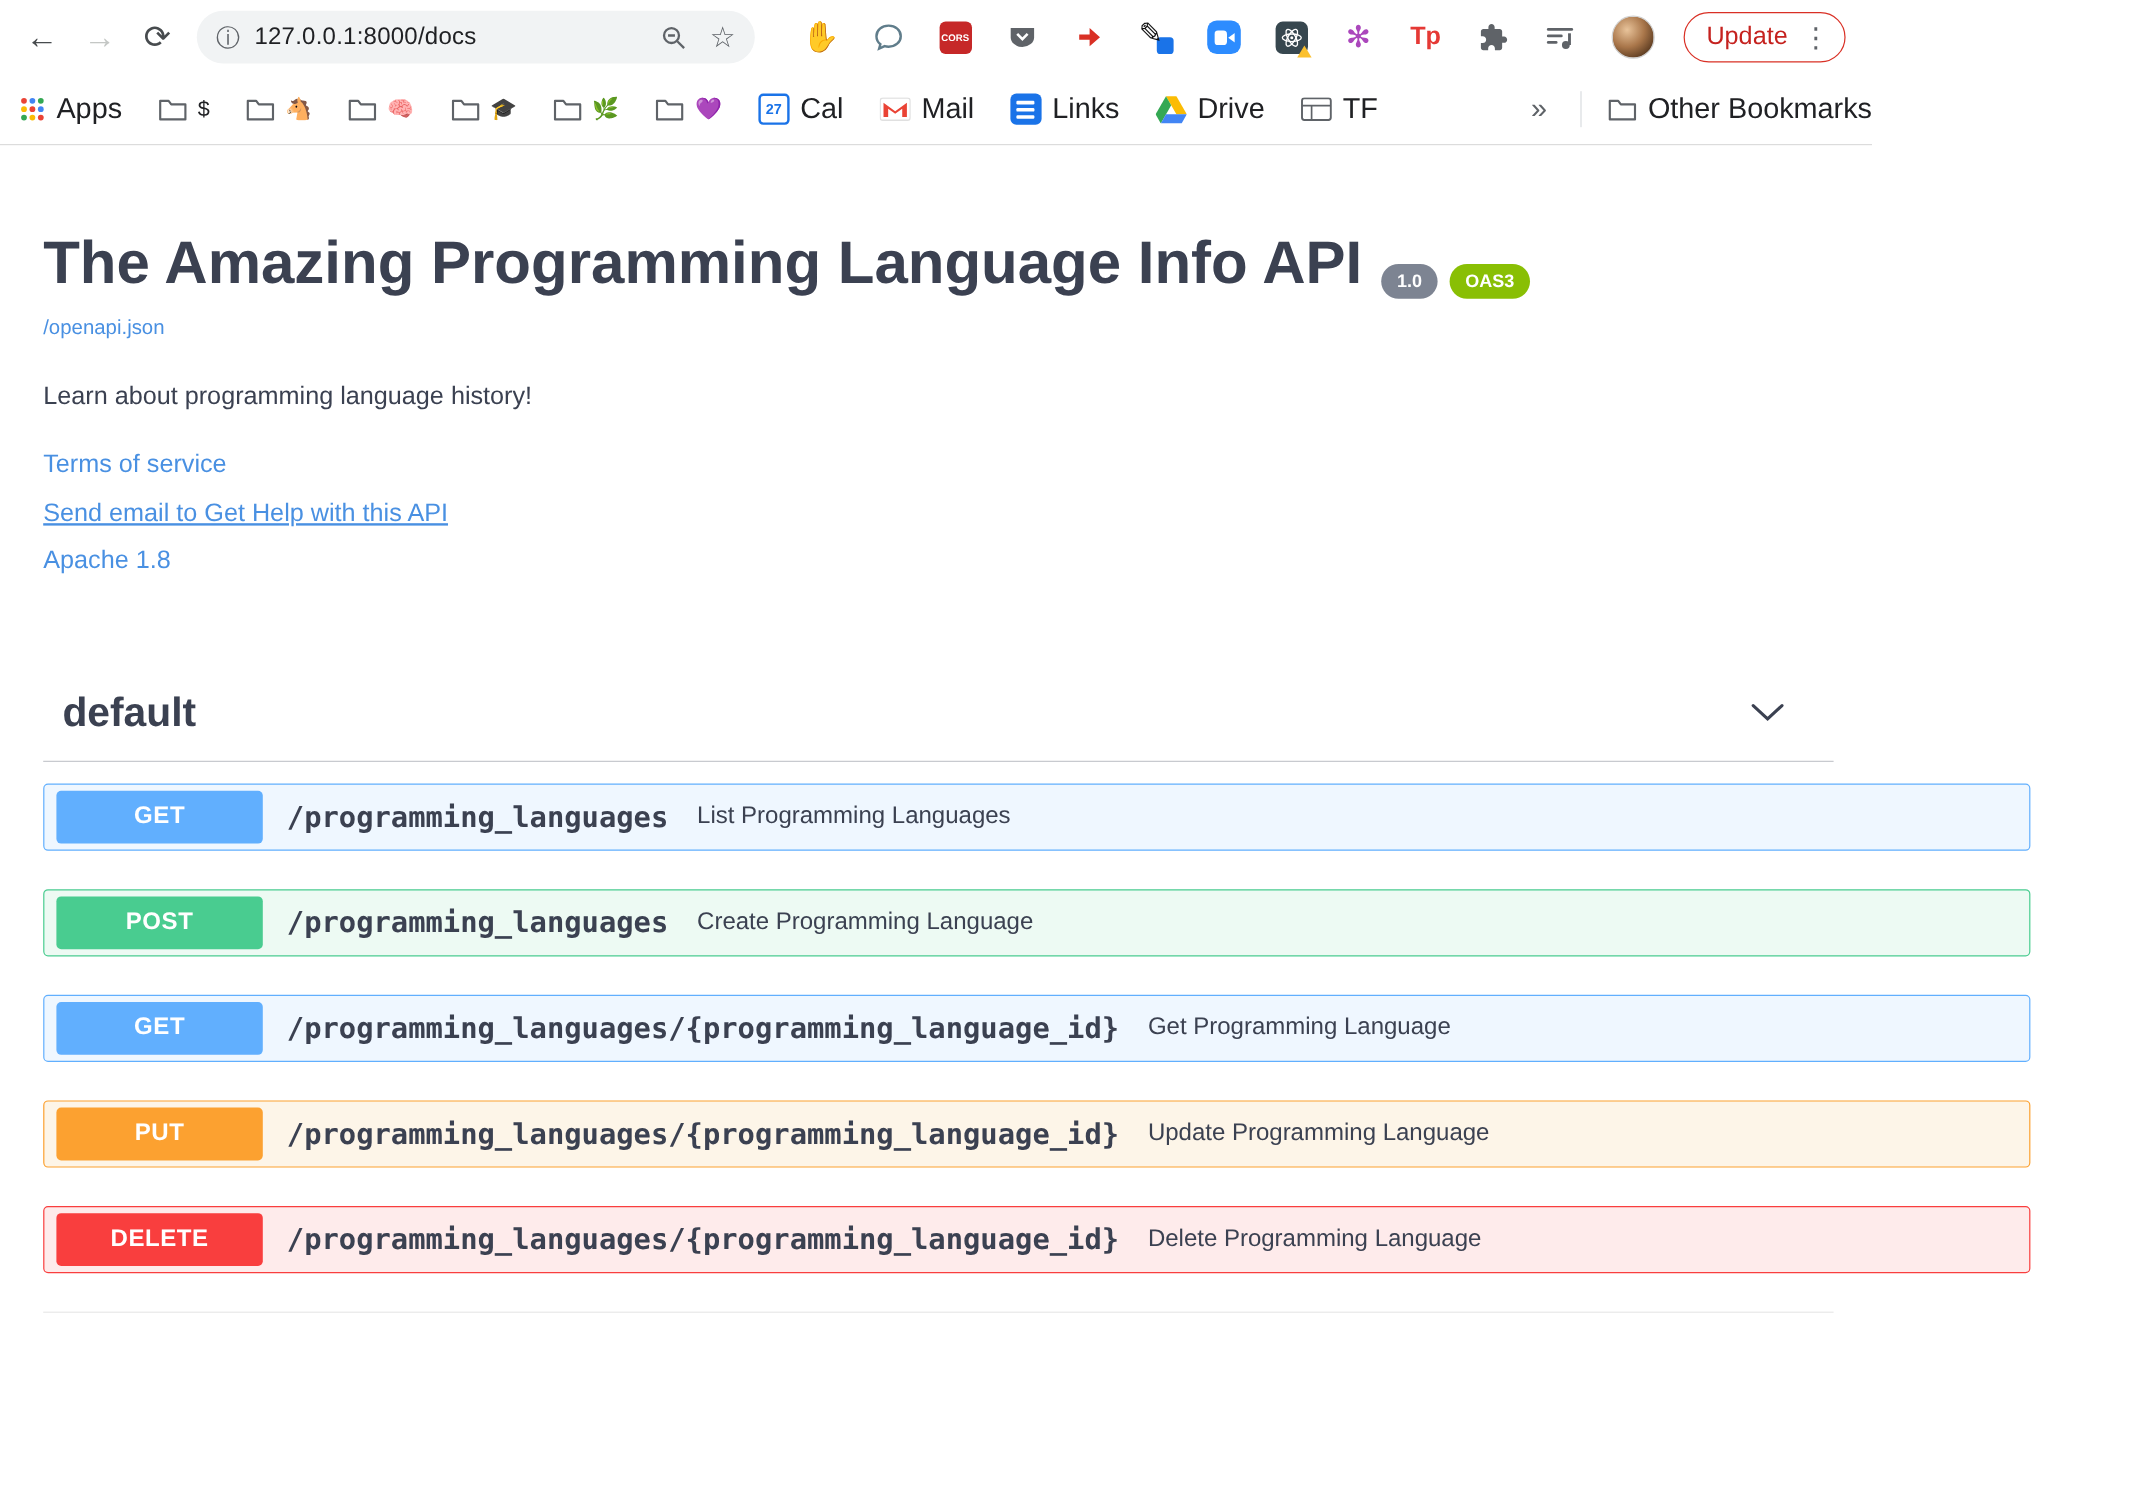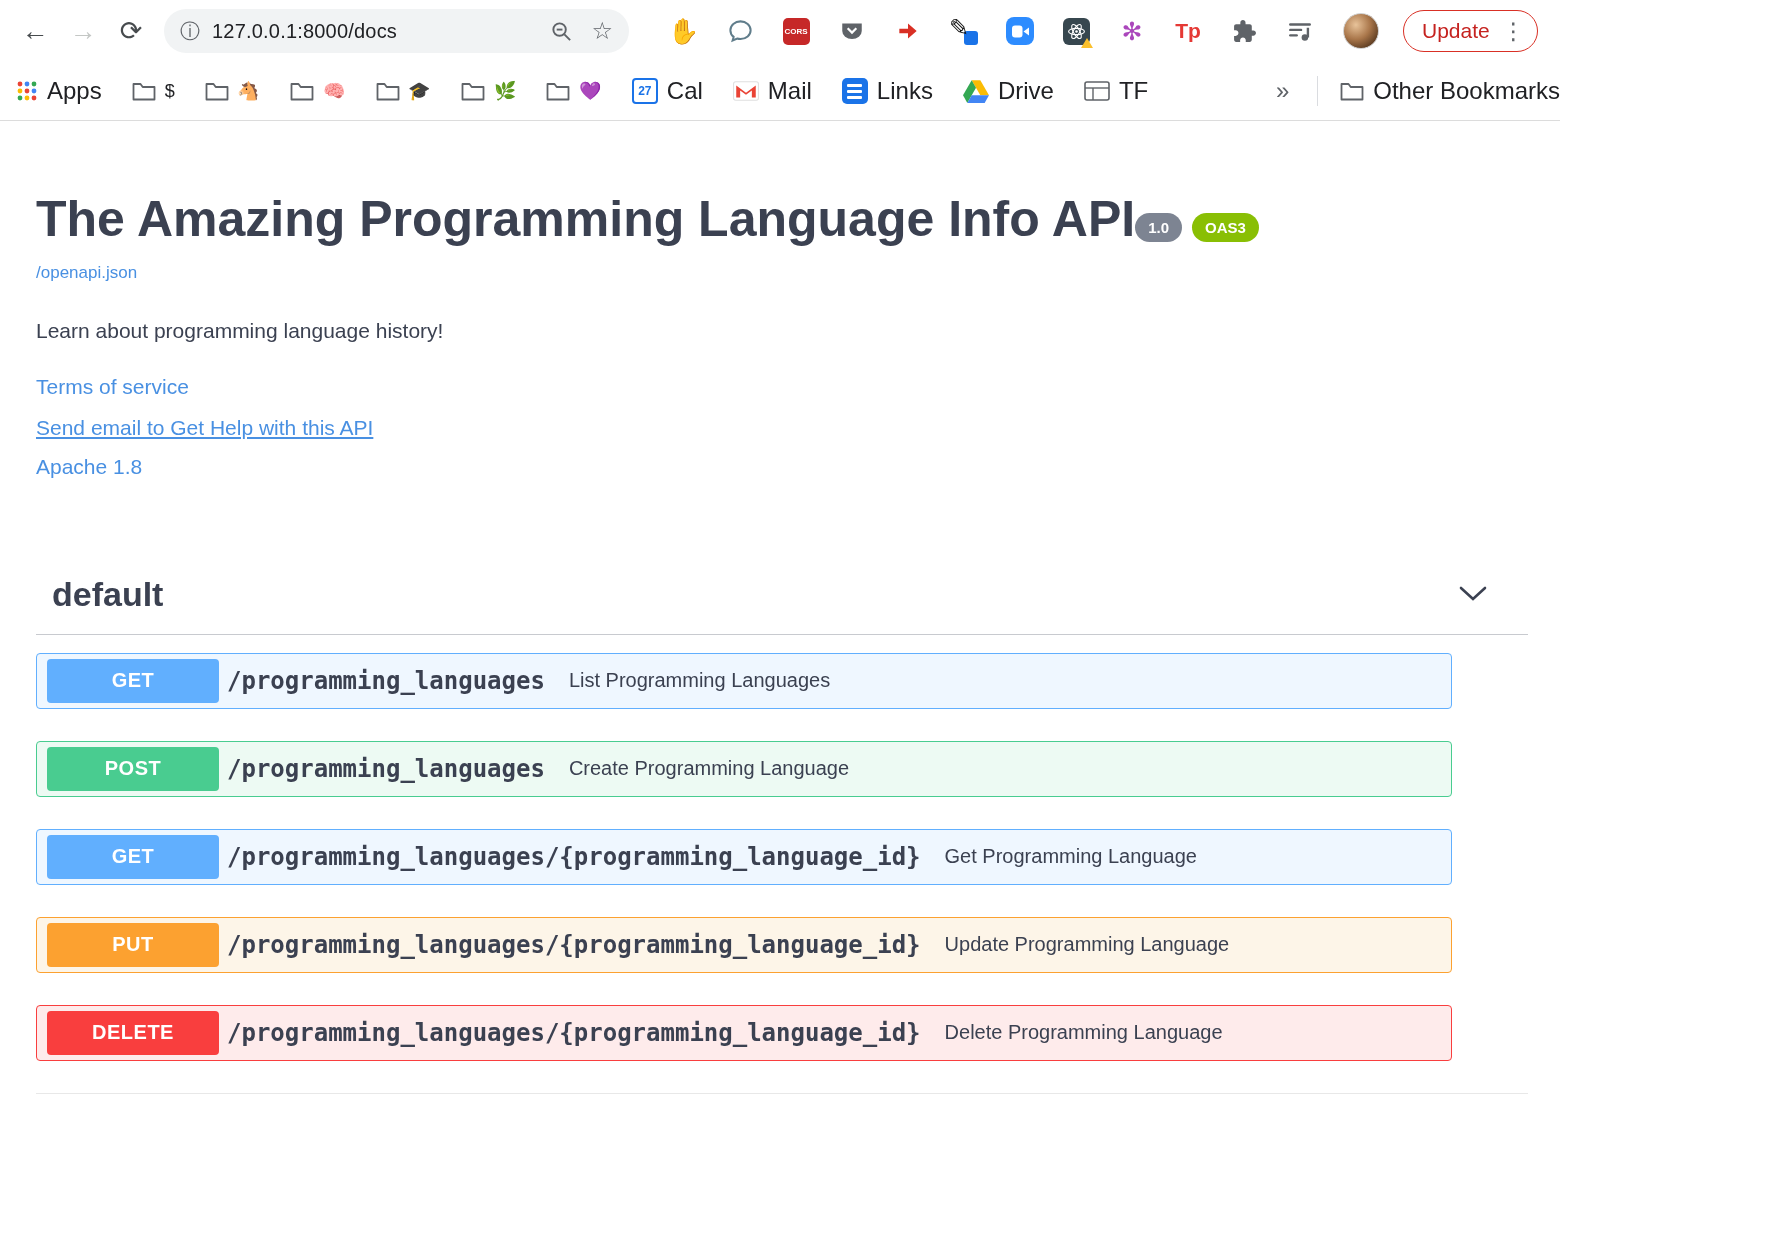--- a/index.html
+++ b/index.html
@@ -54,47 +54,47 @@
     display:flex; align-items:center; justify-content:center; font-size:12px; font-weight:bold; color:#1a73e8; }
   .links-ic { width:26px; height:26px; background:#1a73e8; border-radius:5px;
     display:flex; flex-direction:column; align-items:center; justify-content:center; gap:3px; }
   .links-ic i { display:block; width:15px; height:3px; background:#fff; border-radius:1px; }
   .bm-right { margin-left:auto; display:flex; align-items:center; gap:22px; }
   .bm-overflow { font-size:24px; color:#5f6368; padding:0 6px; cursor:pointer; }
   .bm-sep { width:1px; height:30px; background:#dadce0; }
 
   
   .content { padding:70px 0 0 36px; }
-  .title-row { display:flex; align-items:center; }
+  .title-row { display:flex; align-items:flex-end; gap:16px; }
   .api-title { font-size:50px; font-weight:bold; color:#3b4151; line-height:1.15; }
   .badges { display:flex; gap:10px; margin-top:16px; }
   .badge { color:#fff; font-size:15px; font-weight:bold; padding:6px 13px; border-radius:28px; }
   .badge-version { background:#7d8492; }
   .badge-oas { background:#89bf04; }
   .spec-link { display:inline-block; margin-top:14px; font-size:17px; color:#4990e2; text-decoration:none; }
   .descr { margin-top:36px; font-size:21px; color:#3b4151; }
   .plink { display:block; font-size:21px; color:#4990e2; text-decoration:none; }
   .lk-terms { margin-top:32px; }
   .lk-web { margin-top:18px; }
   .lk-mail { margin-top:17px;text-decoration:underline; }
   .lk-lic { margin-top:15px; }
 
   .section-header { width:1492px; margin-top:96px; display:flex; align-items:center;
     justify-content:space-between; padding:0 40px 20px 16px;
     border-bottom:1px solid rgba(59,65,81,0.28); cursor:pointer; }
   .section-title { font-size:34px; font-weight:bold; color:#3b4151; }
 
   .ops { margin-top:18px; }
-  .opblock { width:1416px; height:56px; display:flex; align-items:center;
+  .opblock { width:1656px; height:56px; display:flex; align-items:center;
     border:1px solid; border-radius:4px; padding:0 10px; margin-bottom:32px; cursor:pointer; }
   .method { width:172px; height:44px; border-radius:4px; color:#fff; font-weight:bold;
     font-size:20px; display:flex; align-items:center; justify-content:center; letter-spacing:0.5px;
     font-family:"Liberation Sans", sans-serif; flex:0 0 172px; }
   .path { font-family:"DejaVu Sans Mono","Liberation Mono",monospace; font-weight:bold;
-    font-size:24px; color:#3b4151; margin-left:8px; }
+    font-size:24px; color:#3b4151; margin-left:20px; }
   .summary { font-size:20px; color:#3b4151; margin-left:24px; }
   .op-get    { background:#eff7ff; border-color:#61affe; }  .op-get .method    { background:#61affe; }
   .op-post   { background:#edfaf3; border-color:#49cc90; }  .op-post .method   { background:#49cc90; }
   .op-put    { background:#fdf5e8; border-color:#fca130; }  .op-put .method    { background:#fca130; }
   .op-delete { background:#feebeb; border-color:#f93e3e; }  .op-delete .method { background:#f93e3e; }
   .section-footer { width:1492px; height:1px; background:#e8e8e8; margin-top:14px; }
 </style>
 </head>
 <body>
 

